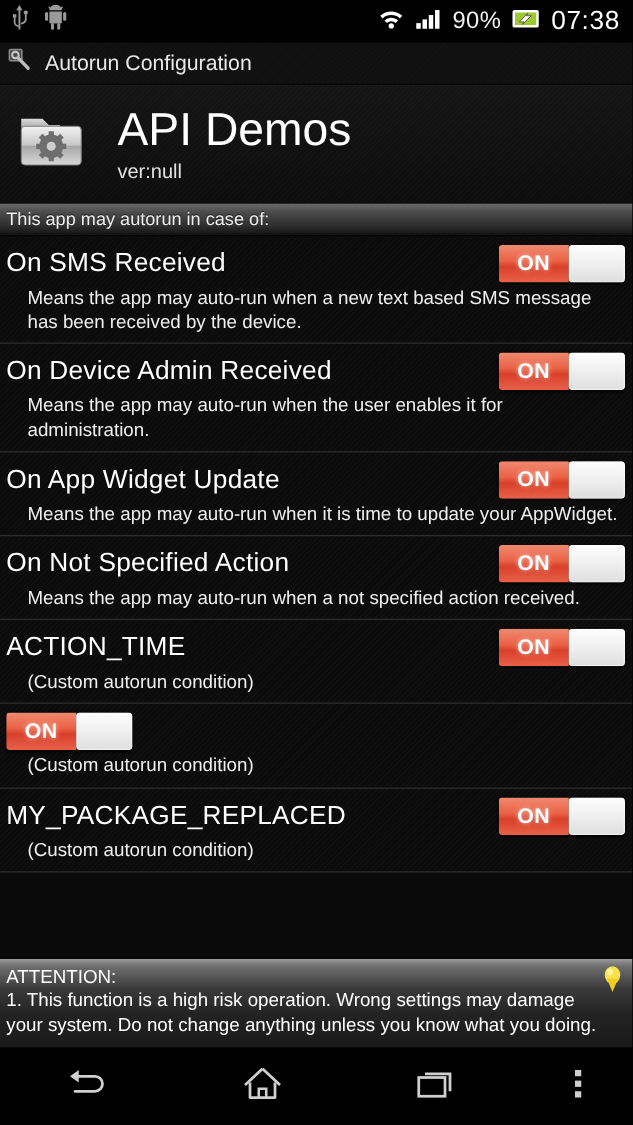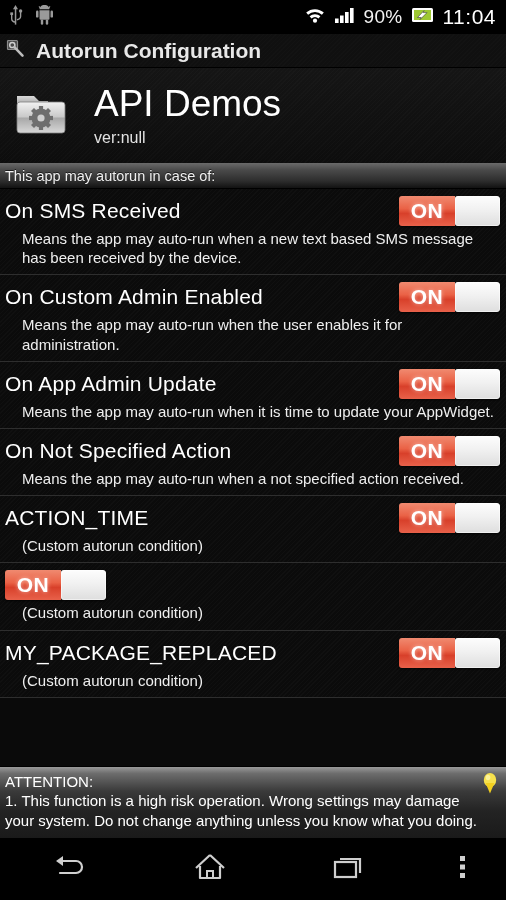--- a/index.html
+++ b/index.html
@@ -22,21 +22,21 @@
   .sb-clock { color:#fff; font-size:21px; letter-spacing:0.5px; }
 
   
   .actionbar {
     height:34px; background:#101010;
     display:flex; align-items:center; gap:10px; padding-left:6px;
     border-bottom:1px solid #000;
     background-image:
       repeating-linear-gradient(135deg, rgba(255,255,255,.012) 0 1px, transparent 1px 3px);
   }
-  .actionbar .title { color:#e8e8e8; font-size:21px; font-weight:700; }
+  .actionbar .title { color:#e8e8e8; font-size:17px; font-weight:400; }
 
   
   .appheader {
     height:95px; display:flex; align-items:center; padding-left:14px;
     background:#121212;
     background-image:
       repeating-linear-gradient(135deg, rgba(255,255,255,.015) 0 1px, transparent 1px 3px),
       linear-gradient(180deg,#151515 0%, #0d0d0d 100%);
   }
   .app-meta { margin-left:22px; }
@@ -66,21 +66,21 @@
 
   
   .toggle {
     width:101px; height:30px; flex:0 0 auto; display:flex;
     border-radius:3px; overflow:hidden;
     box-shadow:0 1px 2px rgba(0,0,0,.8), inset 0 0 0 1px rgba(0,0,0,.5);
   }
   .toggle .on-part {
     width:56px; display:flex; align-items:center; justify-content:center;
     background:linear-gradient(180deg,#f08a70 0%, #ea6246 42%, #d8402a 58%, #e8614a 100%);
-    color:#fff; font-size:21px; font-weight:bold; letter-spacing:.5px;
+    color:#fff; font-size:17px; font-weight:bold; letter-spacing:.5px;
     text-shadow:0 0 4px rgba(255,255,255,.55);
   }
   .toggle .thumb {
     flex:1; border-radius:3px;
     background:linear-gradient(180deg,#fdfdfd 0%, #f1f1f1 45%, #dedede 100%);
     box-shadow:inset 0 0 0 1px rgba(255,255,255,.5);
   }
 
   
   .attention {
@@ -156,21 +156,21 @@
           </svg>
       </span>
       <span class="sb-text">90%</span>
       <span>
         <svg width="24" height="18" viewBox="0 0 24 18">
           <rect x="1" y="2" width="21" height="14" rx="1.5" fill="#ffffff"></rect>
           <rect x="3" y="4" width="17" height="10" fill="#9ec832"></rect>
           <path d="M13 4.6 L6.5 11.5 H10.2 L9 13.6 L16 6.6 H12.2 Z" fill="#ffffff" stroke="#3a3a3a" stroke-width=".6"></path>
         </svg>
       </span>
-      <span class="sb-clock">11:04</span>
+      <span class="sb-clock">07:38</span>
     </div>
   </div>
 
   <div class="actionbar">
     <span>
       <svg width="20" height="20" viewBox="0 0 20 20">
         <rect x="1.5" y="1.5" width="10" height="9" rx="1" fill="#4a4a4a" stroke="#8d8d8d" stroke-width="1.2"></rect>
         <circle cx="6.3" cy="6" r="2.6" fill="none" stroke="#cfcfcf" stroke-width="1.5"></circle>
         <line x1="8.4" y1="8.2" x2="16.5" y2="16.6" stroke="#bdbdbd" stroke-width="2.6" stroke-linecap="round"></line>
       </svg>
@@ -223,32 +223,32 @@
         <span class="toggle">
           <span class="on-part">ON</span>
           <span class="thumb"></span>
         </span>
       </div>
       <div class="row-desc">Means the app may auto-run when a new text based SMS message has been received by the device.</div>
     </div>
 
     <div class="row">
       <div class="row-top">
-        <span class="row-title">On Custom Admin Enabled</span>
+        <span class="row-title">On Device Admin Received</span>
         <span class="toggle">
           <span class="on-part">ON</span>
           <span class="thumb"></span>
         </span>
       </div>
       <div class="row-desc">Means the app may auto-run when the user enables it for administration.</div>
     </div>
 
     <div class="row">
       <div class="row-top">
-        <span class="row-title">On App Admin Update</span>
+        <span class="row-title">On App Widget Update</span>
         <span class="toggle">
           <span class="on-part">ON</span>
           <span class="thumb"></span>
         </span>
       </div>
       <div class="row-desc">Means the app may auto-run when it is time to update your AppWidget.</div>
     </div>
 
     <div class="row">
       <div class="row-top">

